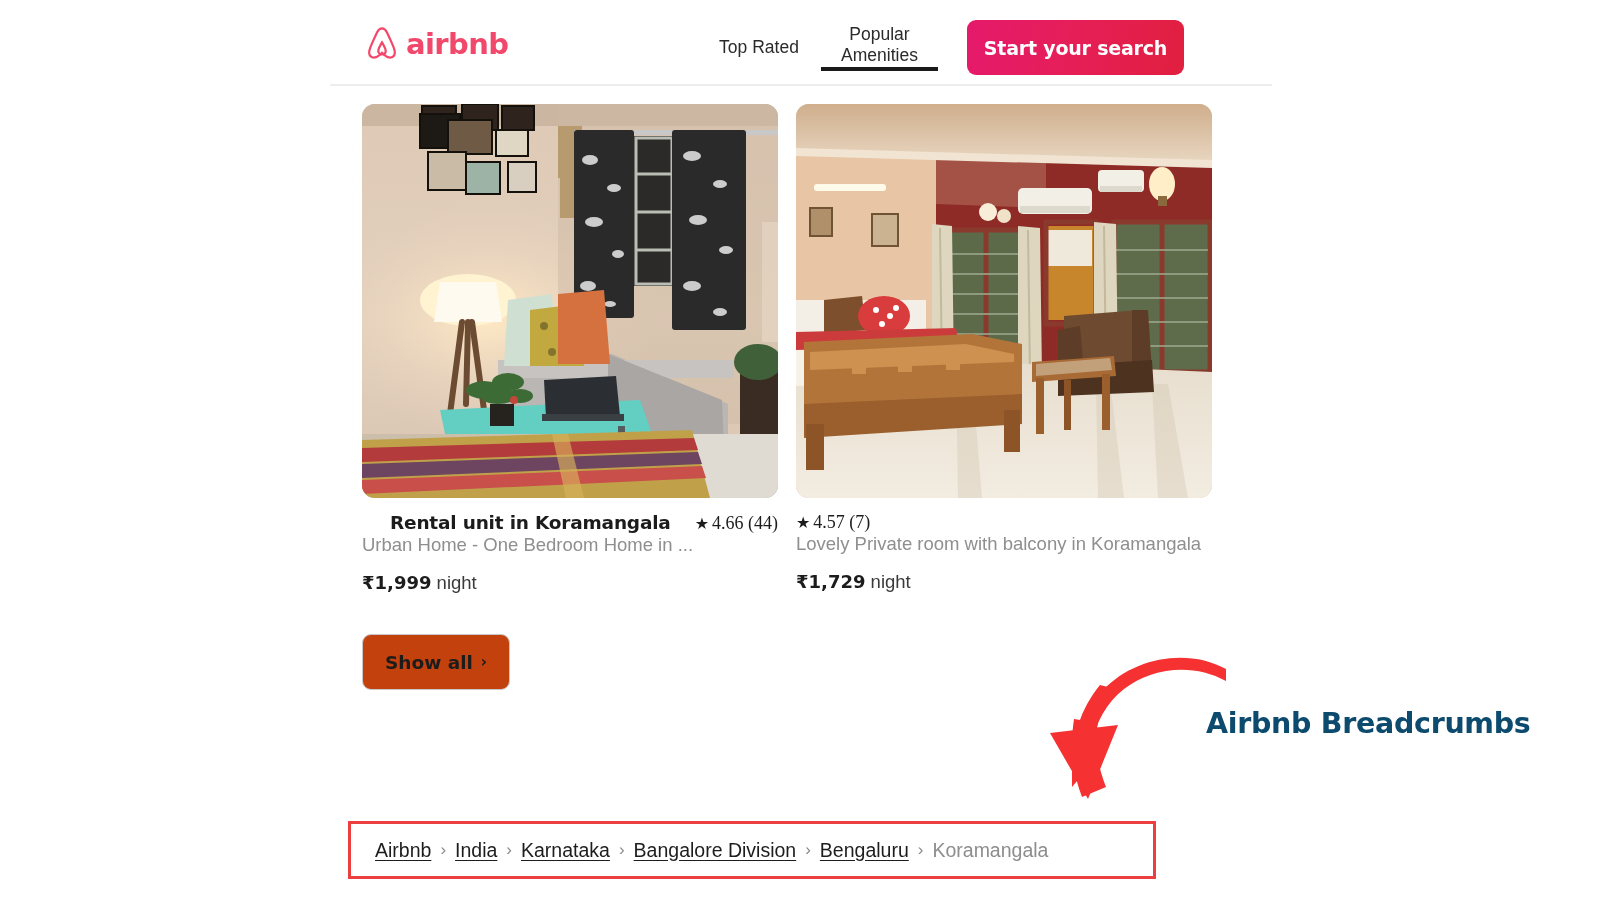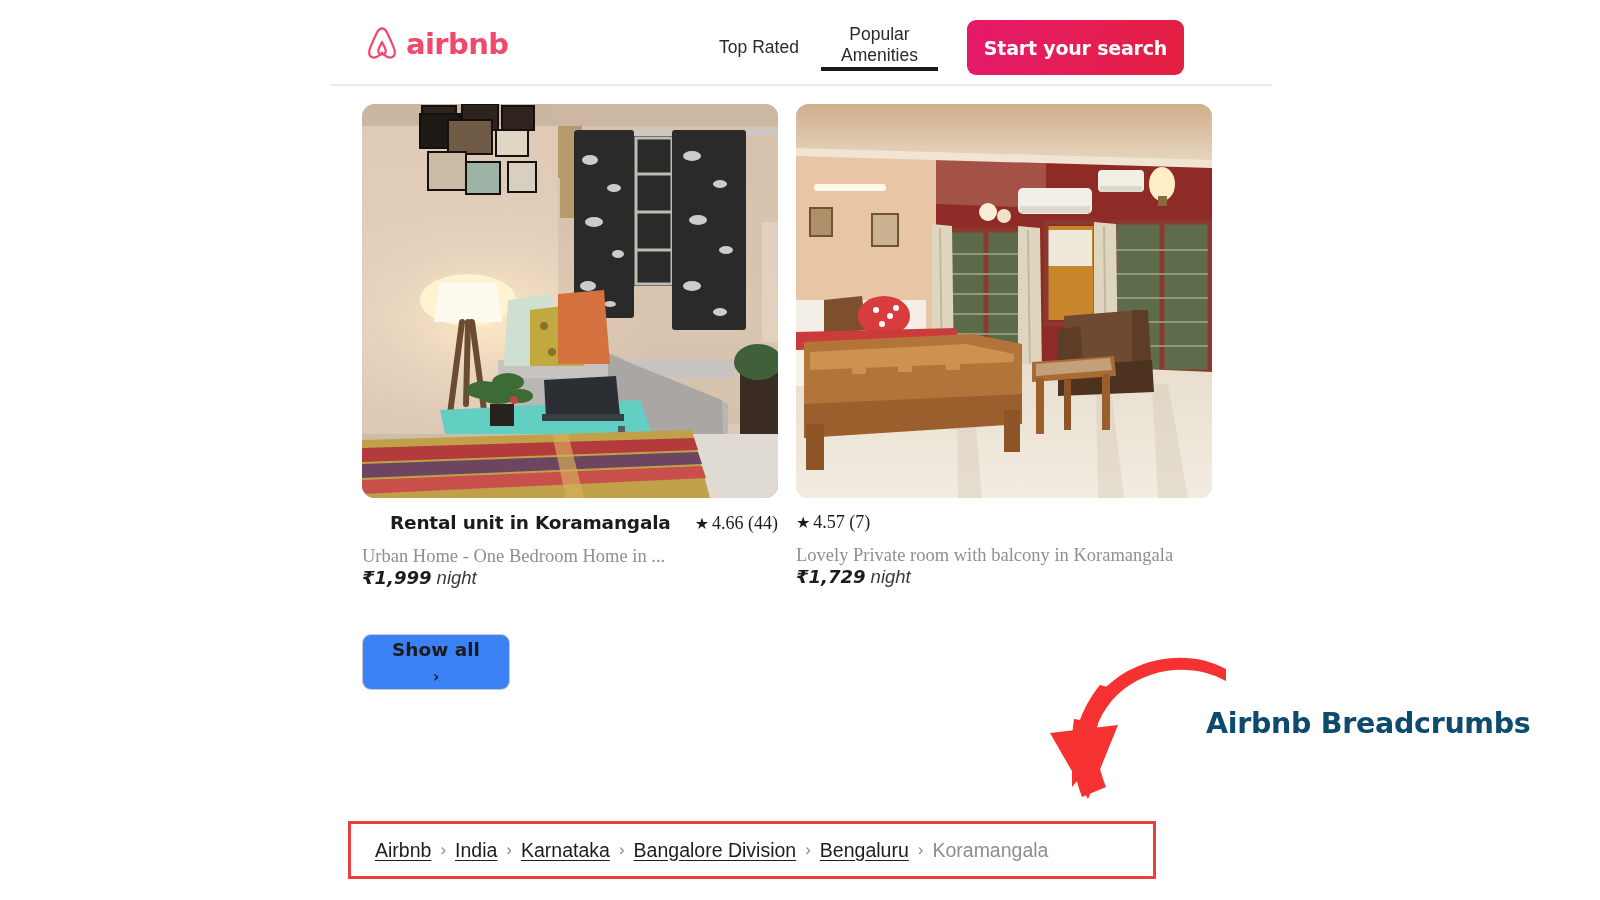--- a/index.html
+++ b/index.html
@@ -132,61 +132,60 @@
     margin-left: 28px;
   }
   .card-rating {
     font-size: 18px;
     color: #1c1c1c;
     white-space: nowrap;
     font-family: Liberation Serif, serif;
   }
   .card-rating .star { font-size: 16px; margin-right: 3px; }
   .card-sub {
-    margin-top: 12px;
+    margin-top: 0;
     font-size: 18.5px;
     color: #8f8f8f;
     white-space: nowrap;
     overflow: hidden;
     text-overflow: ellipsis;
-    font-family: Liberation Serif, serif;
+    font-family: Liberation Sans, sans-serif;
   }
   .card-price {
+    margin-top: 16px;
     font-size: 18.5px;
     color: #3a3a3a;
     font-family: "Liberation Sans", sans-serif;
-    font-style: italic;
   }
   .card-price b {
     color: #1c1c1c;
     font-weight: 700;
     font-family: "DejaVu Sans", sans-serif;
     font-size: 18px;
   }
 
   
   #show-all {
     position: absolute;
     left: 362px;
     top: 622px;
     width: 148px;
     height: 56px;
     border: 1.5px solid #c9c9c9;
     border-radius: 9px;
-    background: #3b82f6;
+    background: #c2410c;
     font-size: 18.5px;
     font-weight: 700;
     color: #1c1c1c;
     cursor: pointer;
     display: flex;
     align-items: center;
     justify-content: center;
     gap: 8px;
     font-family: "DejaVu Sans", sans-serif;
-    flex-direction: column;
   }
   #show-all .chev { font-size: 15px; font-weight: 700; }
 
   
   #annotation-arrow {
     position: absolute;
     left: 1040px;
     top: 635px;
     width: 200px;
     height: 155px;

